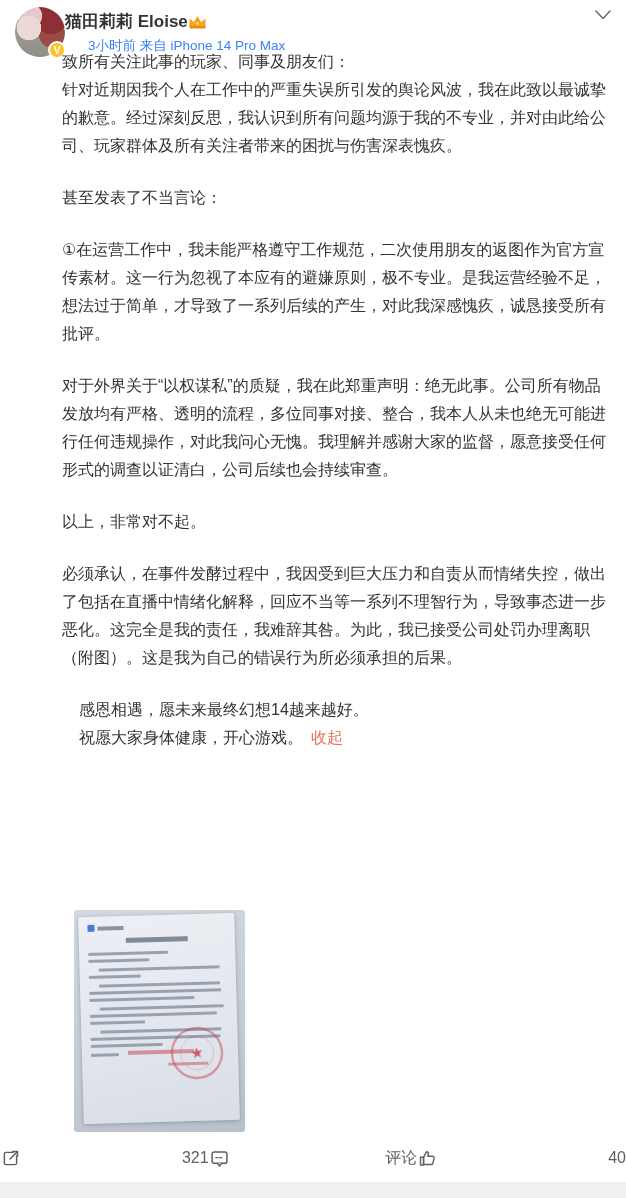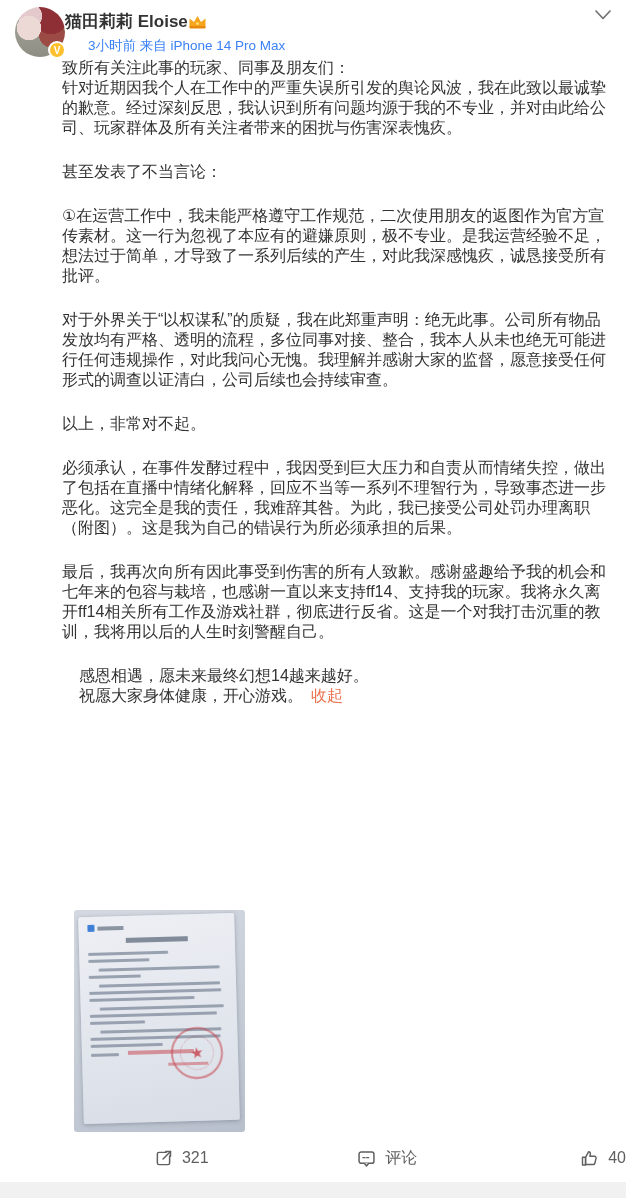--- a/index.html
+++ b/index.html
@@ -29,22 +29,22 @@
     display:flex; align-items:center; justify-content:center;
   }
   .name-row { position:absolute; left:65px; top:10px; display:flex; align-items:center; }
   .username { font-size:17px; font-weight:bold; color:#333; cursor:pointer; }
   .crown-icon { width:19px; height:16px; display:inline-block; }
   .meta { position:absolute; left:65px; top:37px; font-size:13.5px; color:#3b82f6;margin-left:23px; }
   .menu-chevron { position:absolute; right:14px; top:8px; width:18px; height:14px; cursor:pointer; }
 
   
   .content {
-    position:absolute; left:62px; top:58px; width:552px; max-height:848px; overflow:hidden;
-    font-size:16px; line-height:20px; color:#333;
+    position:absolute; left:62px; top:48px; width:552px; max-height:848px; overflow:hidden;
+    font-size:16px; line-height:28px; color:#333;
   }
   p.para { margin:0 0 24px 0; white-space:pre-wrap; }
   .closing { margin:17px; white-space:pre-wrap; }
   .collapse-link { color:#eb7350; margin-left:8px; cursor:pointer; }
 
   
   .photo {
     position:absolute; left:74px; top:910px; width:171px; height:222px;
     background:linear-gradient(160deg,#d4d9e1 0%, #c2c9d4 70%, #b8c0cc 100%);
     border-radius:3px; overflow:hidden; cursor:pointer;
@@ -76,21 +76,21 @@
   .stamp-arc {
     position:absolute; left:7px; top:7px; right:7px; bottom:7px;
     border:1px dotted rgba(198,60,72,.45); border-radius:50%;
   }
   .stamp-text { position:absolute; right:44px; bottom:68px; width:66px; height:4px; background:rgba(198,60,72,.5); filter:blur(.3px); }
   .stamp-date { position:absolute; right:30px; bottom:56px; width:40px; height:3px; background:rgba(198,60,72,.45); filter:blur(.3px); }
 
   
   .action-bar { position:absolute; left:0; top:1134px; width:100%; height:48px; display:flex; }
   .action {
-    flex:1; display:flex; align-items:center; justify-content:flex-end; gap:8px;
+    flex:1; display:flex; align-items:center; justify-content:space-between; gap:8px;
     color:#5f5f5f; font-size:16px; cursor:pointer;
   }
   .action svg { display:block; }
   .footer-gap { position:absolute; left:0; top:1182px; width:100%; height:16px; background:#f1f1f2; }
 </style>
 </head>
 <body>
 
 <div class="card">
 
@@ -117,21 +117,20 @@
 
   <div class="content">
     <div id="paragraphs">
         <p class="para">致所有关注此事的玩家、同事及朋友们：
 针对近期因我个人在工作中的严重失误所引发的舆论风波，我在此致以最诚挚的歉意。经过深刻反思，我认识到所有问题均源于我的不专业，并对由此给公司、玩家群体及所有关注者带来的困扰与伤害深表愧疚。</p>
         <p class="para">甚至发表了不当言论：</p>
         <p class="para">①在运营工作中，我未能严格遵守工作规范，二次使用朋友的返图作为官方宣传素材。这一行为忽视了本应有的避嫌原则，极不专业。是我运营经验不足，想法过于简单，才导致了一系列后续的产生，对此我深感愧疚，诚恳接受所有批评。</p>
         <p class="para">对于外界关于“以权谋私”的质疑，我在此郑重声明：绝无此事。公司所有物品发放均有严格、透明的流程，多位同事对接、整合，我本人从未也绝无可能进行任何违规操作，对此我问心无愧。我理解并感谢大家的监督，愿意接受任何形式的调查以证清白，公司后续也会持续审查。</p>
         <p class="para">以上，非常对不起。</p>
         <p class="para">必须承认，在事件发酵过程中，我因受到巨大压力和自责从而情绪失控，做出了包括在直播中情绪化解释，回应不当等一系列不理智行为，导致事态进一步恶化。这完全是我的责任，我难辞其咎。为此，我已接受公司处罚办理离职（附图）。这是我为自己的错误行为所必须承担的后果。</p>
-        <p class="para">最后，我再次向所有因此事受到伤害的所有人致歉。感谢盛趣给予我的机会和七年来的包容与栽培，也感谢一直以来支持ff14、支持我的玩家。我将永久离开ff14相关所有工作及游戏社群，彻底进行反省。这是一个对我打击沉重的教训，我将用以后的人生时刻警醒自己。</p>
       </div>
     <p class="closing"><span>感恩相遇，愿未来最终幻想14越来越好。
 祝愿大家身体健康，开心游戏。</span><span class="collapse-link">收起</span></p>
   </div>
 
   <div class="photo">
     <div class="paper">
       <div class="logo-row">
         <div class="logo-mark"></div>
         <div class="logo-text"></div>

